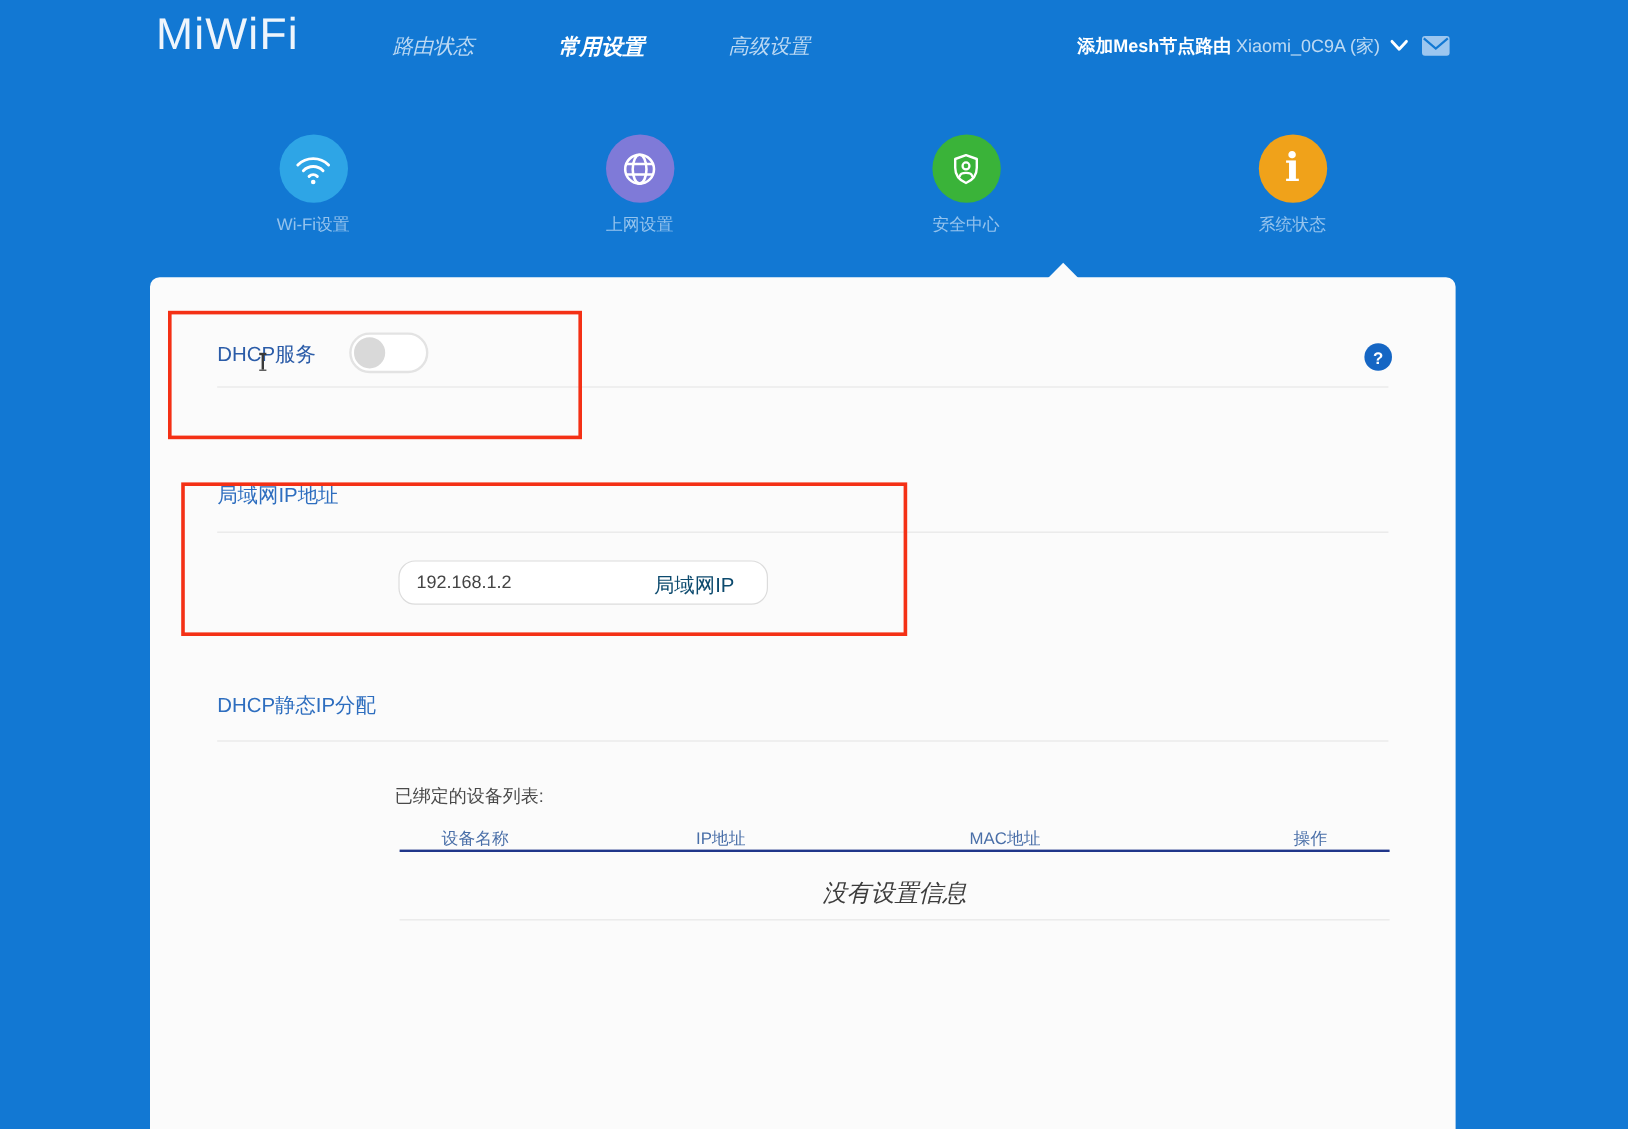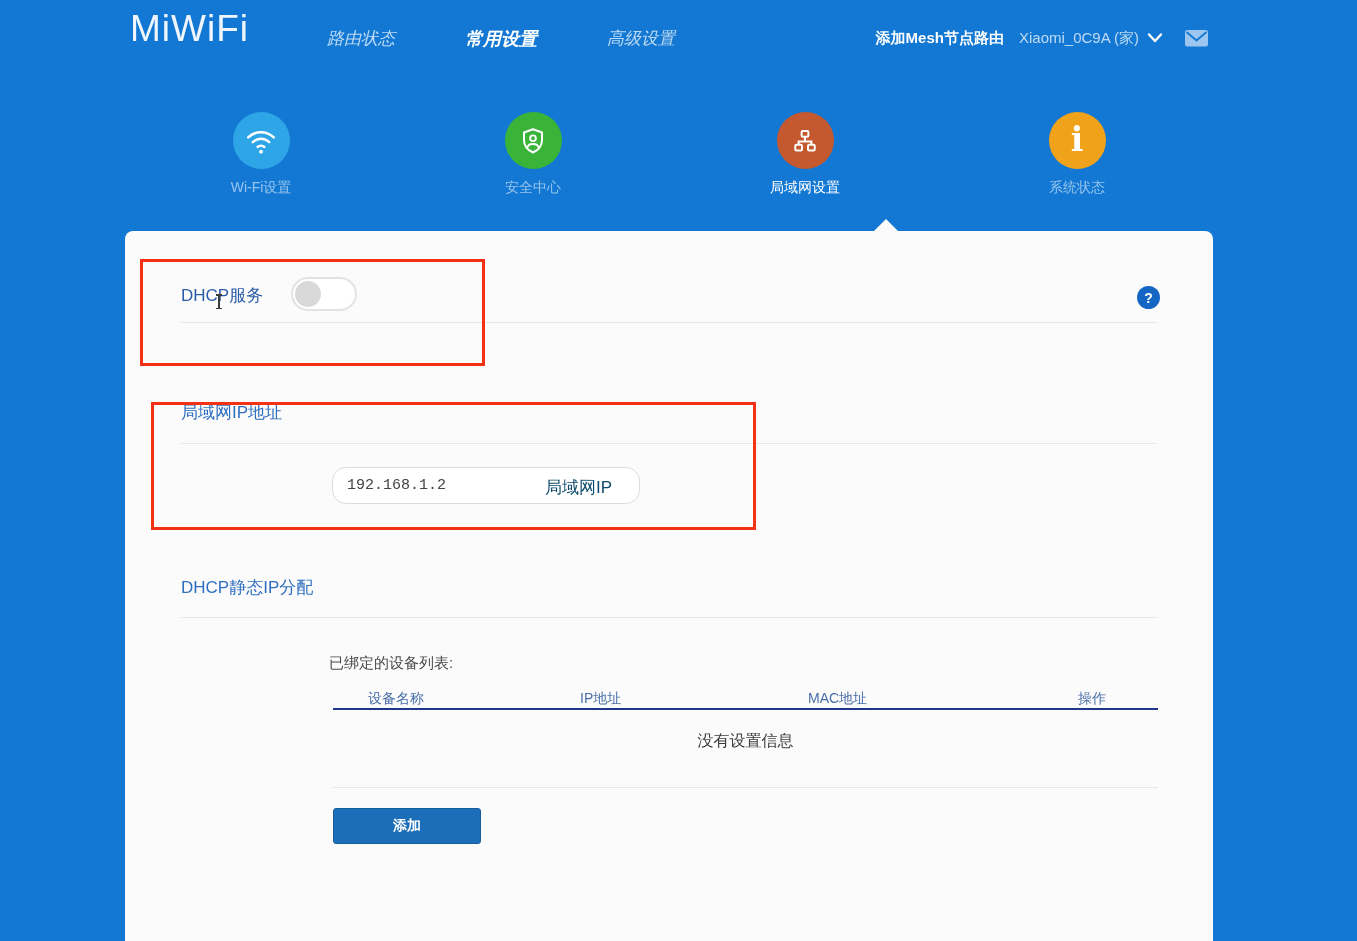--- a/index.html
+++ b/index.html
@@ -16,21 +16,21 @@
     position:absolute; left:130px; top:8px;
     font-size:37px; font-weight:200; letter-spacing:1px;
     color:rgba(255,255,255,0.93);
   }
   .hdr-nav { position:absolute; left:327px; top:27px; display:flex; gap:70px; }
   .hdr-nav .nav-item {
     font-size:17px; color:rgba(255,255,255,0.72); cursor:pointer; white-space:nowrap;font-style:italic;
   }
   .hdr-nav .nav-item.active { color:#fff; font-weight:bold; font-size:18px; }
 
-  .hdr-right { position:absolute; right:148px; top:27px; display:flex; align-items:center; gap:15px; }
+  .hdr-right { position:absolute; right:148px; top:27px; display:flex; align-items:center; gap:4px; }
   .mesh-link { font-size:15px; font-weight:bold; color:#fff; white-space:nowrap; cursor:pointer; }
   .router-sel { display:flex; align-items:center; gap:8px; cursor:pointer; }
   .router-name { font-size:15px; color:rgba(255,255,255,0.72); white-space:nowrap; }
   .chev { width:16px; height:12px; }
   .mail { width:25px; height:22px; margin-left:6px; cursor:pointer; }
 
   
   .quick-nav {
     position:absolute; left:125px; top:112px; width:1088px;
     display:flex; justify-content:space-around;
@@ -86,37 +86,38 @@
   .ibeam::before { top:-1px; } .ibeam::after { bottom:-1px; }
 
   .sec-heading { position:absolute; left:56px; font-size:17px; color:#2e6ebf; }
 
   .lan-input-wrap {
     position:absolute; left:207px; top:236px; width:308px; height:37px;
   }
   .lan-input {
     width:100%; height:100%; border:1px solid #dcdcdc; border-radius:14px;
     background:#fff; padding:0 90px 1px 14px; font-size:15px; color:#444;
-    font-family:Liberation Mono, monospace; outline:none;
+    font-family:Liberation Sans, sans-serif; outline:none;
   }
   .input-hint {
     position:absolute; right:28px; top:9px; font-size:17px; color:#0c4a6e; pointer-events:none;margin-left:44px;
   }
 
   .bound-label { position:absolute; left:204px; top:423px; font-size:15px; color:#4a4a4a; }
 
   .dev-table { position:absolute; left:208px; top:459px; width:825px; }
   .dev-head {
     display:grid; grid-template-columns:212px 228px 270px 1fr;
     padding-left:35px; font-size:14px; color:#4a6fa8;
     border-bottom:2px solid #20368a; padding-bottom:0;
   }
   .dev-empty {
-    text-align:center; font-size:16px; color:#3c3c3c; padding:21px 0 35px 0;
+    text-align:center; font-size:20px; color:#3c3c3c; padding:21px 0 8px 0;
     border-bottom:1px solid #e7e7e7;
+    font-style:italic;
   }
 
   .add-btn {
     position:absolute; left:208px; top:577px; width:148px; height:36px;
     background:#1b6eb7; border:1px solid #165f9f; border-radius:3px;
     color:#fff; font-size:14px; font-weight:bold; cursor:pointer;
     font-family:"Liberation Sans","DejaVu Sans",sans-serif;
   }
 
   
@@ -158,43 +159,42 @@
       <svg width="34" height="30" viewBox="0 0 24 22">
         <path d="M2.6 8.4 a13.4 13.4 0 0 1 18.8 0" fill="none" stroke="#fff" stroke-width="1.8" stroke-linecap="round"></path>
         <path d="M6 11.9 a8.4 8.4 0 0 1 12 0" fill="none" stroke="#fff" stroke-width="1.8" stroke-linecap="round"></path>
         <path d="M9.5 15.4 a3.6 3.6 0 0 1 5 0" fill="none" stroke="#fff" stroke-width="1.8" stroke-linecap="round"></path>
         <circle cx="12" cy="18.8" r="1.4" fill="#fff"></circle>
       </svg>
     </div>
     <div class="qn-label">Wi-Fi设置</div>
   </div>
 
+  <div class="qn-item">
+    <div class="qn-circle" style="background-color: rgb(127, 122, 216);">
+      <svg width="32" height="32" viewBox="0 0 24 24">
+        <circle cx="12" cy="12" r="9" fill="none" stroke="#fff" stroke-width="1.6"></circle>
+        <ellipse cx="12" cy="12" rx="4.3" ry="9" fill="none" stroke="#fff" stroke-width="1.6"></ellipse>
+        <path d="M3.6 8.7 h16.8 M3.6 15.3 h16.8" fill="none" stroke="#fff" stroke-width="1.6"></path>
+      </svg>
+    </div>
+    <div class="qn-label">上网设置</div>
+  </div>
 
   <div class="qn-item">
     <div class="qn-circle" style="background-color: rgb(58, 179, 57);">
       <svg width="30" height="32" viewBox="0 0 24 24">
         <path d="M12 2.6 L19.2 5.2 V11 C19.2 15.9 16.2 19.4 12 21.2 C7.8 19.4 4.8 15.9 4.8 11 V5.2 Z" fill="none" stroke="#fff" stroke-width="1.6" stroke-linejoin="round"></path>
         <circle cx="12" cy="9.8" r="2.3" fill="none" stroke="#fff" stroke-width="1.5"></circle>
         <path d="M7.9 16.6 C8.4 13.7 15.6 13.7 16.1 16.6" fill="none" stroke="#fff" stroke-width="1.5" stroke-linecap="round"></path>
       </svg>
     </div>
     <div class="qn-label">安全中心</div>
   </div>
 
-  <div class="qn-item active">
-    <div class="qn-circle" style="background-color: rgb(196, 88, 46);">
-      <svg width="30" height="30" viewBox="0 0 24 24">
-        <rect x="9.3" y="4" width="5.4" height="4.6" rx="1" fill="none" stroke="#fff" stroke-width="1.6"></rect>
-        <rect x="4.2" y="15" width="5.4" height="4.6" rx="1" fill="none" stroke="#fff" stroke-width="1.6"></rect>
-        <rect x="14.4" y="15" width="5.4" height="4.6" rx="1" fill="none" stroke="#fff" stroke-width="1.6"></rect>
-        <path d="M12 8.6 V12.4 M6.9 15 V12.4 H17.1 V15" fill="none" stroke="#fff" stroke-width="1.6"></path>
-      </svg>
-    </div>
-    <div class="qn-label">局域网设置</div>
-  </div>
 
   <div class="qn-item">
     <div class="qn-circle" style="background-color: rgb(240, 162, 26);">
       <span class="info-glyph">i</span>
     </div>
     <div class="qn-label">系统状态</div>
   </div>
 
 </div>
 
@@ -225,17 +225,16 @@
   <div class="dev-table">
     <div class="dev-head">
       <span>设备名称</span>
       <span>IP地址</span>
       <span>MAC地址</span>
       <span>操作</span>
     </div>
     <div class="dev-empty">没有设置信息</div>
   </div>
 
-  <button class="add-btn">添加</button>
 </div>
 
 <div class="anno anno1"></div>
 <div class="anno anno2"></div>
 
 </body></html>

